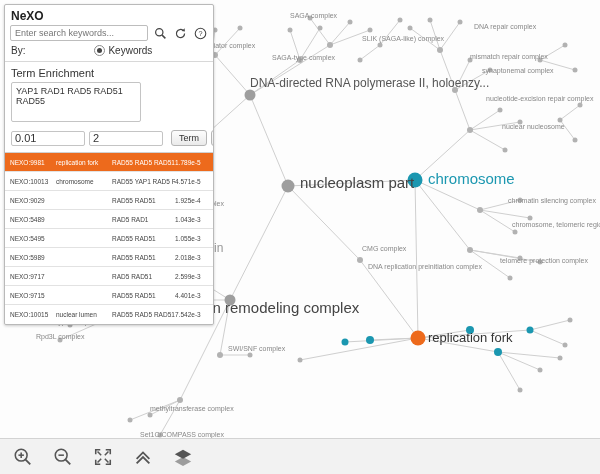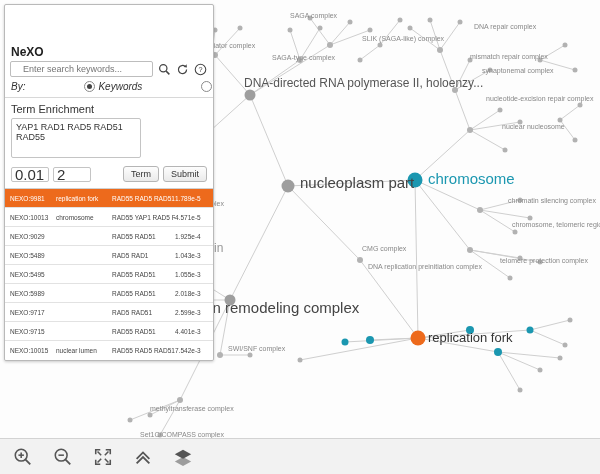--- a/index.html
+++ b/index.html
@@ -67,56 +67,54 @@
     border: 1px solid #b9b9b9;
     box-shadow: 0 1px 3px rgba(0,0,0,.2);
     border-radius: 2px;
     overflow: hidden;
   }
   #panel-title {
     font-size: 12px;
     font-weight: bold;
     color: #222;
     padding: 4px 6px 2px 6px;
-    margin-top: 36px;
   }
   .search-row {
     display: flex;
     align-items: center;
     padding: 0 5px 4px 5px;
     gap: 4px;
   }
   .search-input {
     flex: 1;
     height: 16px;
     border: 1px solid #bdbdbd;
     border-radius: 2px;
     font-size: 9px;
-    padding: 0 12px;
+    padding: 0 4px;
     color: #888;
     background: #fff;
     box-sizing: border-box;
     outline: none;
   }
   .icon-btn {
     width: 16px;
     height: 16px;
     display: flex;
     align-items: center;
     justify-content: center;
     cursor: pointer;
   }
   .radio-row {
     display: flex;
     align-items: center;
-    gap: 12px;
+    gap: 22px;
     padding: 0 6px 5px 6px;
     font-size: 10px;
     color: #333;
-    font-style: italic;
   }
   .radio {
     display: inline-flex;
     align-items: center;
     gap: 3px;
     cursor: pointer;
     padding-left: 47px;
   }
   .radio .dot {
     width: 9px;
@@ -159,25 +157,25 @@
     font-family: "Liberation Sans", sans-serif;
     outline: none;
   }
   .params-row {
     display: flex;
     align-items: center;
     gap: 4px;
     padding: 0 6px 6px 6px;
   }
   .param-input {
-    width: 38px;
+    width: 74px;
     height: 15px;
     border: 1px solid #c4c4c4;
     border-radius: 2px;
-    font-size: 15px;
+    font-size: 11px;
     padding: 0 3px;
     color: #333;
     box-sizing: border-box;
     outline: none;
   }
   .btn {
     height: 16px;
     padding: 0 7px;
     font-size: 9px;
     border: 1px solid #b5b5b5;
@@ -408,21 +406,21 @@
         <circle cx="470" cy="330" r="4" fill="#1b97b0"></circle>
         <circle cx="498" cy="352" r="4" fill="#1b97b0"></circle>
         <circle cx="530" cy="330" r="3.5" fill="#1b97b0"></circle>
       </g>
     </svg>
 
     <div class="net-label small" style="left:200px; top:42px;">mediator complex</div>
     <div class="net-label small" style="left:272px; top:54px;">SAGA-type complex</div>
     <div class="net-label small" style="left:290px; top:12px;">SAGA complex</div>
     <div class="net-label small" style="left:362px; top:35px;">SLIK (SAGA-like) complex</div>
-    <div class="net-label mid" style="left:244px; top:76px;">DNA-directed RNA polymerase II, holoenzy...</div>
+    <div class="net-label mid" style="left:250px; top:76px;">DNA-directed RNA polymerase II, holoenzy...</div>
     <div class="net-label big" style="left:300px; top:174px;">nucleoplasm part</div>
     <div class="net-label teal" style="left:428px; top:170px;">chromosome</div>
     <div class="net-label orange" style="left:428px; top:330px;">replication fork</div>
     <div class="net-label big" style="left:155px; top:299px;">chromatin remodeling complex</div>
     <div class="net-label mid" style="left:128px; top:241px; color:#999;">nuclear chromatin</div>
     <div class="net-label small" style="left:78px; top:304px;">Rpd3L-Expanded complex</div>
     <div class="net-label small" style="left:40px; top:318px;">Sin3-type complex</div>
     <div class="net-label small" style="left:36px; top:333px;">Rpd3L complex</div>
     <div class="net-label small" style="left:228px; top:345px;">SWI/SNF complex</div>
     <div class="net-label small" style="left:150px; top:405px;">methyltransferase complex</div>

